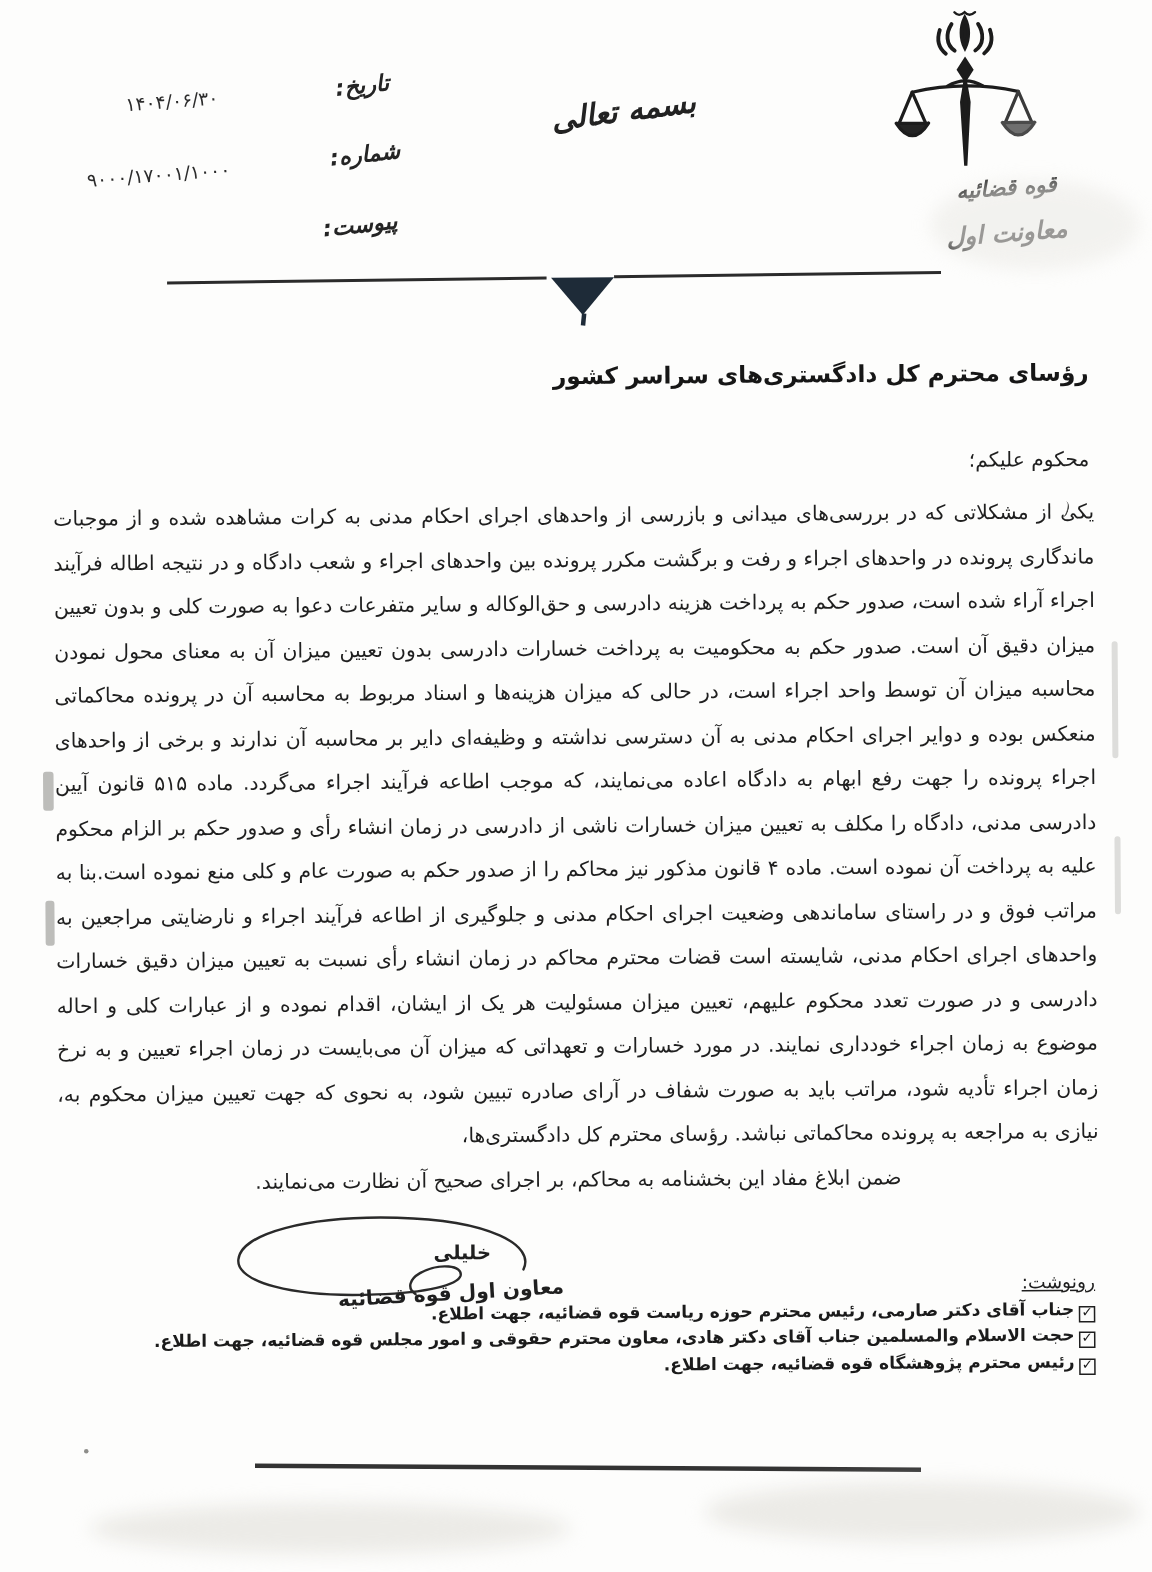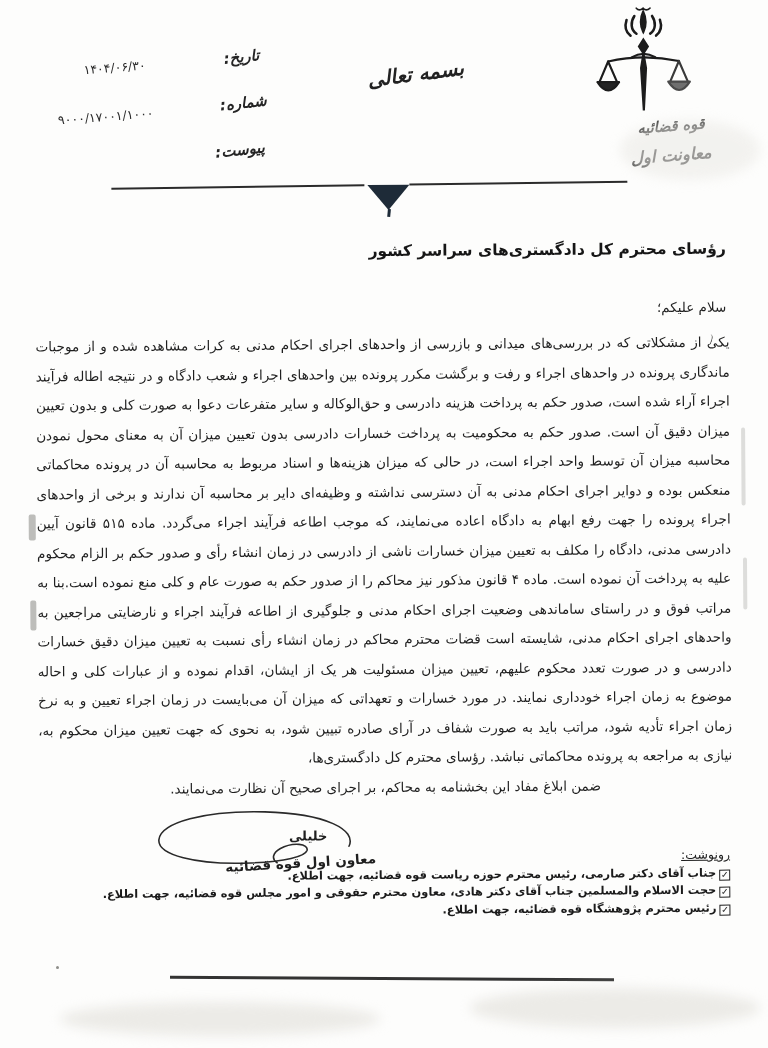--- a/index.html
+++ b/index.html
@@ -116,21 +116,21 @@
     </div>
     <div class="org">قوه قضائیه</div>
     <div class="dept">معاونت اول</div>
 
     <div class="rule rule-a"></div>
     <div class="rule rule-b"></div>
     <div class="tri"></div>
     <div class="tri-tail"></div>
 
     <div class="recipient">رؤسای محترم کل دادگستری‌های سراسر کشور</div>
-    <div class="salutation">سلام علیکم؛</div>
+    <div class="salutation">محکوم علیکم؛</div>
     <span class="pen-mark"></span>
 
     <div class="bodyblock">
       <p class="bodytext">یکی از مشکلاتی که در بررسی‌های میدانی و بازرسی از واحدهای اجرای احکام مدنی به کرات مشاهده شده و از موجبات ماندگاری پرونده در واحدهای اجراء و رفت و برگشت مکرر پرونده بین واحدهای اجراء و شعب دادگاه و در نتیجه اطاله فرآیند اجراء آراء شده است، صدور حکم به پرداخت هزینه دادرسی و حق‌الوکاله و سایر متفرعات دعوا به صورت کلی و بدون تعیین میزان دقیق آن است. صدور حکم به محکومیت به پرداخت خسارات دادرسی بدون تعیین میزان آن به معنای محول نمودن محاسبه میزان آن توسط واحد اجراء است، در حالی که میزان هزینه‌ها و اسناد مربوط به محاسبه آن در پرونده محاکماتی منعکس بوده و دوایر اجرای احکام مدنی به آن دسترسی نداشته و وظیفه‌ای دایر بر محاسبه آن ندارند و برخی از واحدهای اجراء پرونده را جهت رفع ابهام به دادگاه اعاده می‌نمایند، که موجب اطاعه فرآیند اجراء می‌گردد. ماده ۵۱۵ قانون آیین دادرسی مدنی، دادگاه را مکلف به تعیین میزان خسارات ناشی از دادرسی در زمان انشاء رأی و صدور حکم بر الزام محکوم علیه به پرداخت آن نموده است. ماده ۴ قانون مذکور نیز محاکم را از صدور حکم به صورت عام و کلی منع نموده است.بنا به مراتب فوق و در راستای ساماندهی وضعیت اجرای احکام مدنی و جلوگیری از اطاعه فرآیند اجراء و نارضایتی مراجعین به واحدهای اجرای احکام مدنی، شایسته است قضات محترم محاکم در زمان انشاء رأی نسبت به تعیین میزان دقیق خسارات دادرسی و در صورت تعدد محکوم علیهم، تعیین میزان مسئولیت هر یک از ایشان، اقدام نموده و از عبارات کلی و احاله موضوع به زمان اجراء خودداری نمایند. در مورد خسارات و تعهداتی که میزان آن می‌بایست در زمان اجراء تعیین و به نرخ زمان اجراء تأدیه شود، مراتب باید به صورت شفاف در آرای صادره تبیین شود، به نحوی که جهت تعیین میزان محکوم به، نیازی به مراجعه به پرونده محاکماتی نباشد. رؤسای محترم کل دادگستری‌ها،</p>
       <p class="closing">ضمن ابلاغ مفاد این بخشنامه به محاکم، بر اجرای صحیح آن نظارت می‌نمایند.</p>
 
       <div class="sig">
         <svg class="scribble" viewBox="0 0 216 64" xmlns="http://www.w3.org/2000/svg">
           <path d="M196 40 C 204 24 174 7 112 5 C 52 3 8 15 6 32 C 4 47 42 58 98 56 C 132 55 152 50 154 44 C 156 37 140 35 127 42 C 120 46 118 52 124 56" stroke="#2a2a2a" stroke-width="1.6" fill="none" stroke-linecap="round"></path>
         </svg>

